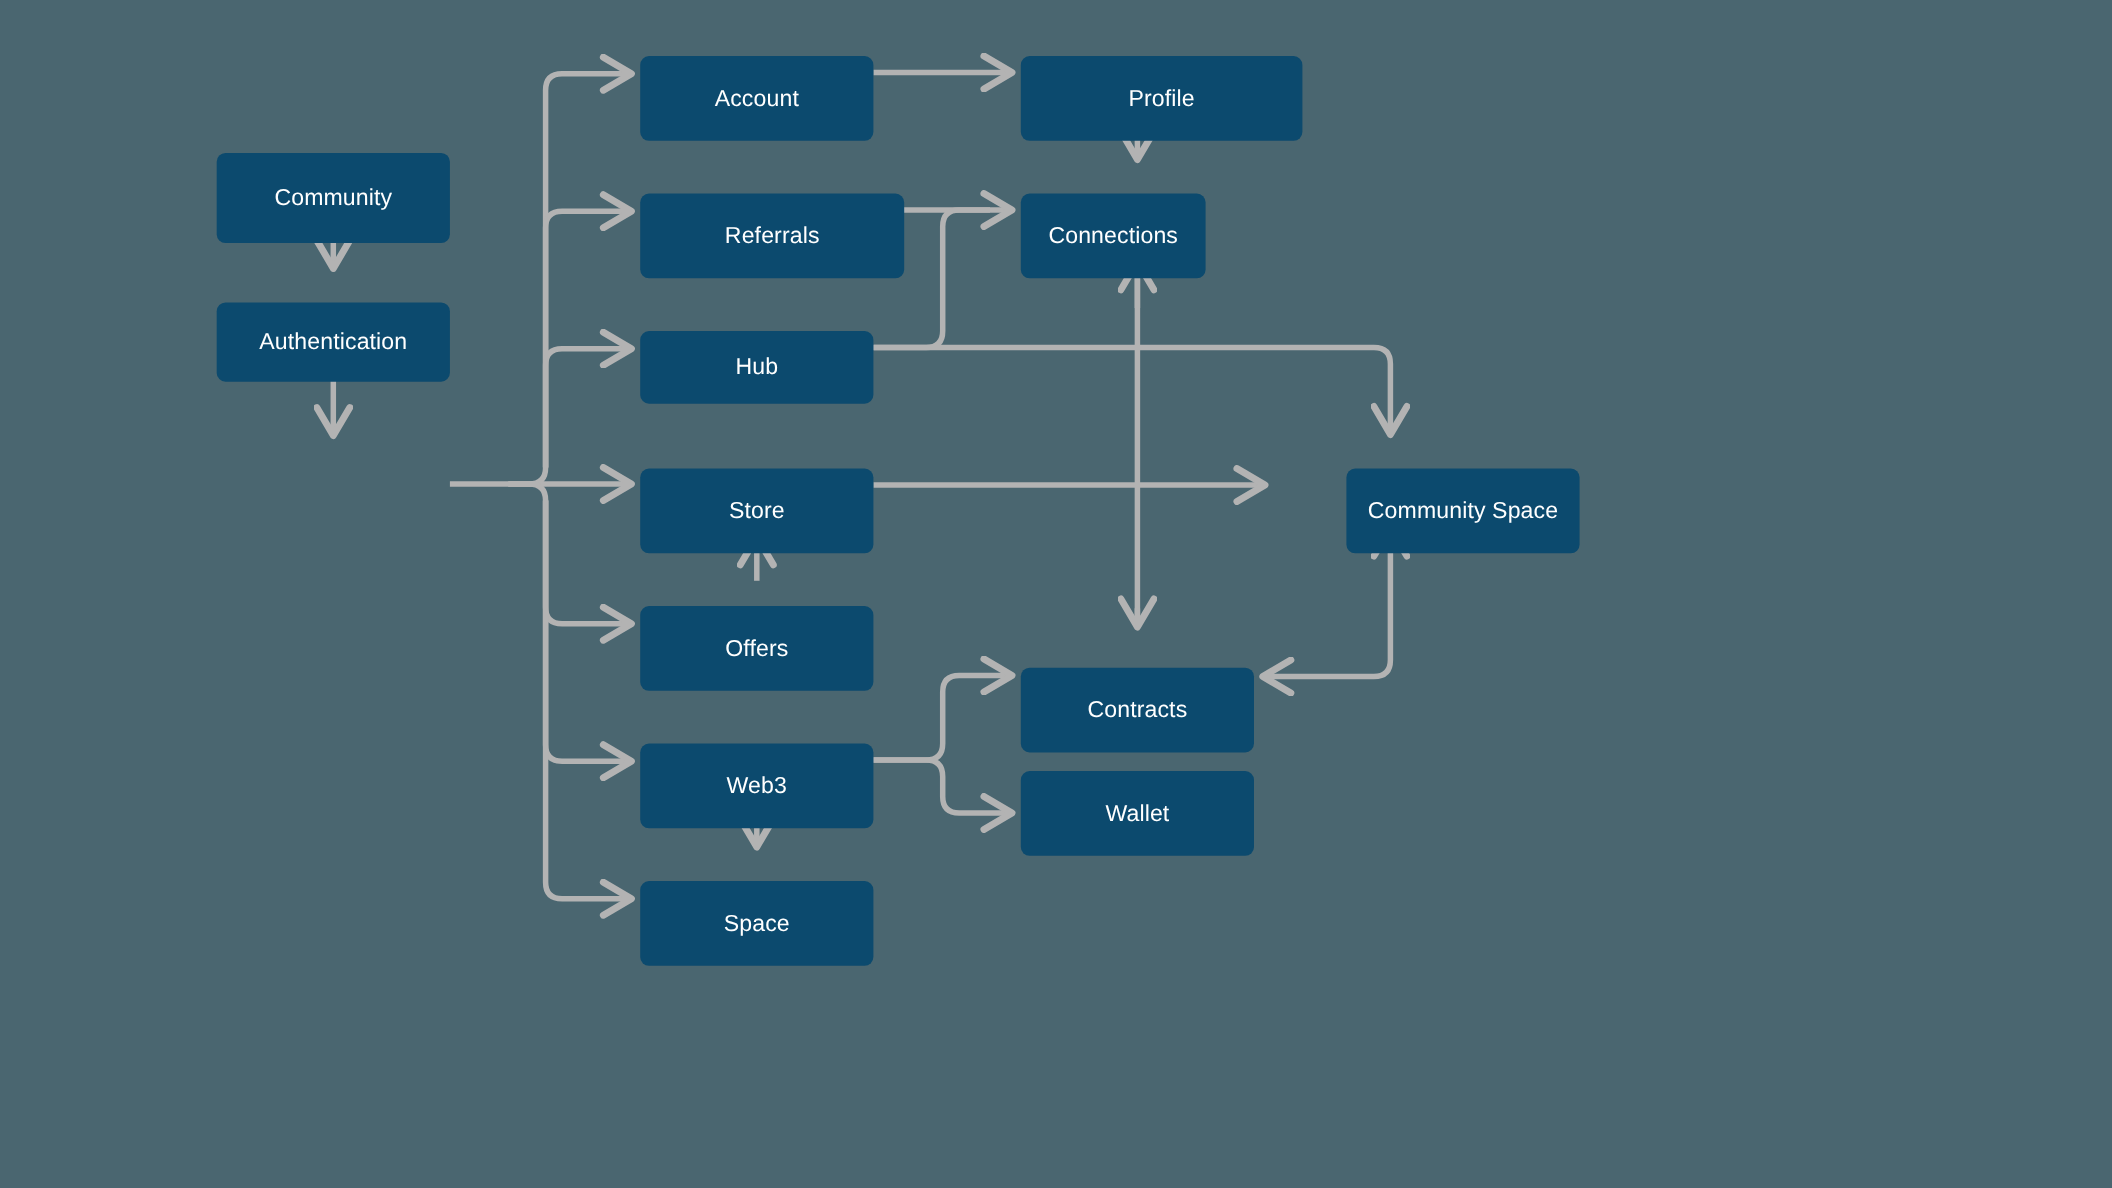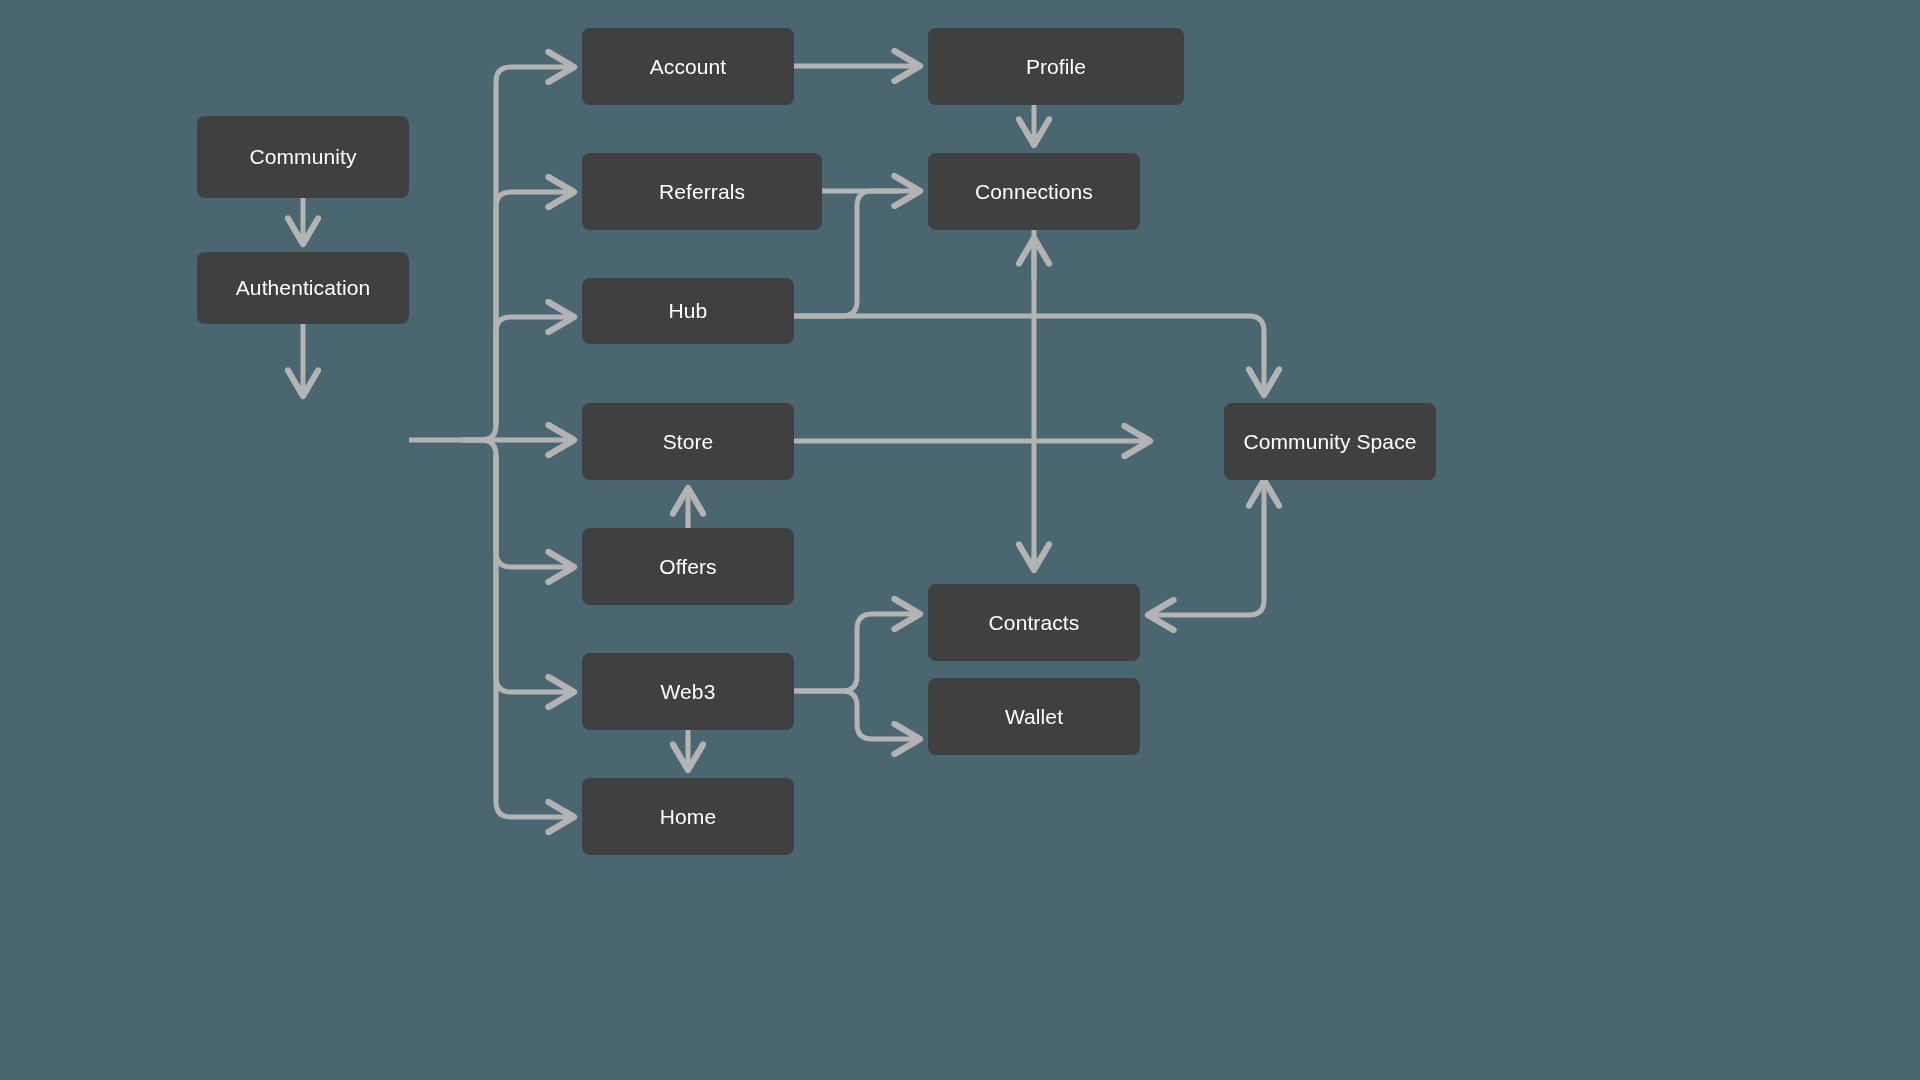--- a/index.html
+++ b/index.html
@@ -22,32 +22,33 @@
   #edges {
     position: absolute;
     left: 0;
     top: 0;
     width: 1920px;
     height: 1080px;
     pointer-events: none;
   }
   .node {
     position: absolute;
-    background: #404040;
+    background: #0c4a6e;
     border-radius: 8px;
     display: flex;
     align-items: center;
     justify-content: center;
     color: #ffffff;
     font-size: 21px;
     font-family: "Liberation Sans", sans-serif;
     letter-spacing: 0.1px;
     box-sizing: border-box;
     text-align: center;
     line-height: 1.2;
+    margin-top: 23px;
   }
 </style>
 </head>
 <body>
 
 <div id="canvas">
 
   <svg id="edges" viewBox="0 0 1920 1080" width="1920" height="1080">
     <defs>
       <marker id="ah" viewBox="0 0 12 12" refX="10.5" refY="6" markerWidth="7.2" markerHeight="7.2" orient="auto-start-reverse">
@@ -109,21 +110,21 @@
 
   <div class="node" style="left:197px;top:116px;width:212px;height:82px">Community</div>
   <div class="node" style="left:197px;top:252px;width:212px;height:72px">Authentication</div>
 
   <div class="node" style="left:582px;top:28px;width:212px;height:77px">Account</div>
   <div class="node" style="left:582px;top:153px;width:240px;height:77px">Referrals</div>
   <div class="node" style="left:582px;top:278px;width:212px;height:66px">Hub</div>
   <div class="node" style="left:582px;top:403px;width:212px;height:77px">Store</div>
   <div class="node" style="left:582px;top:528px;width:212px;height:77px">Offers</div>
   <div class="node" style="left:582px;top:653px;width:212px;height:77px">Web3</div>
-  <div class="node" style="left:582px;top:778px;width:212px;height:77px">Home</div>
+  <div class="node" style="left:582px;top:778px;width:212px;height:77px">Space</div>
 
   <div class="node" style="left:928px;top:28px;width:256px;height:77px">Profile</div>
-  <div class="node" style="left:928px;top:153px;width:212px;height:77px">Connections</div>
+  <div class="node" style="left:928px;top:153px;width:168px;height:77px">Connections</div>
   <div class="node" style="left:1224px;top:403px;width:212px;height:77px">Community Space</div>
   <div class="node" style="left:928px;top:584px;width:212px;height:77px">Contracts</div>
   <div class="node" style="left:928px;top:678px;width:212px;height:77px">Wallet</div>
 
 </div>
 
 </body></html>

